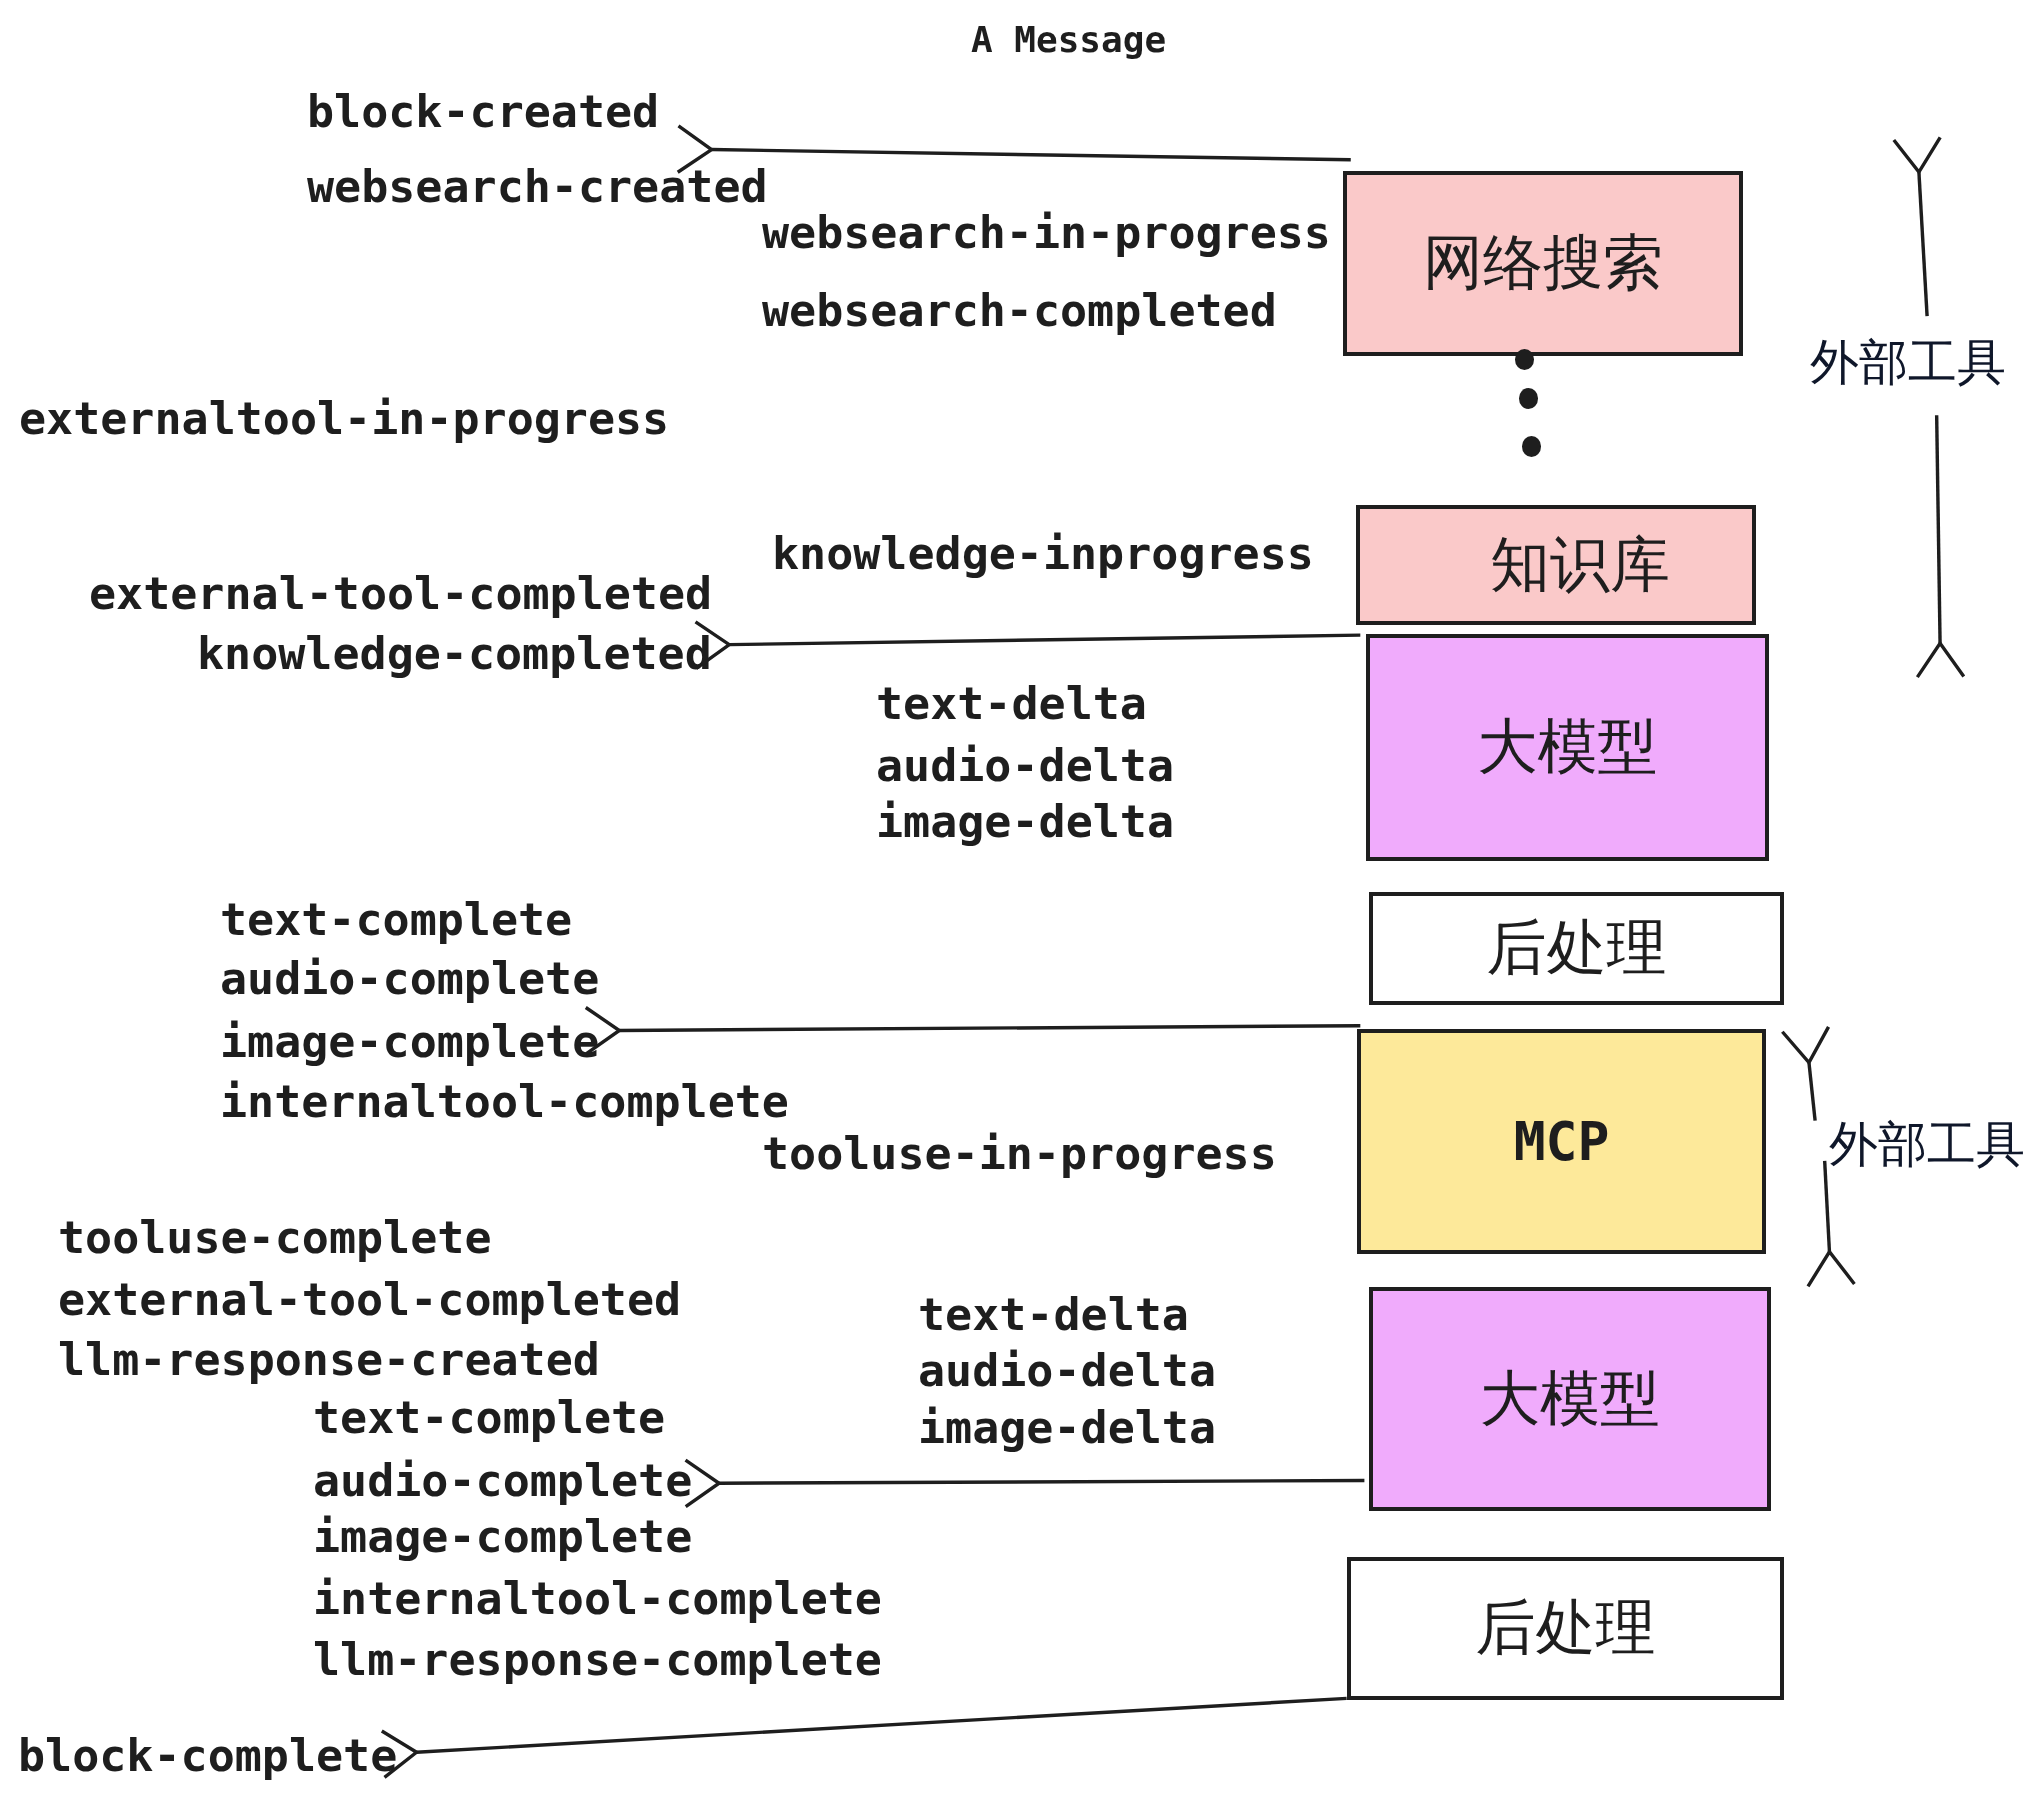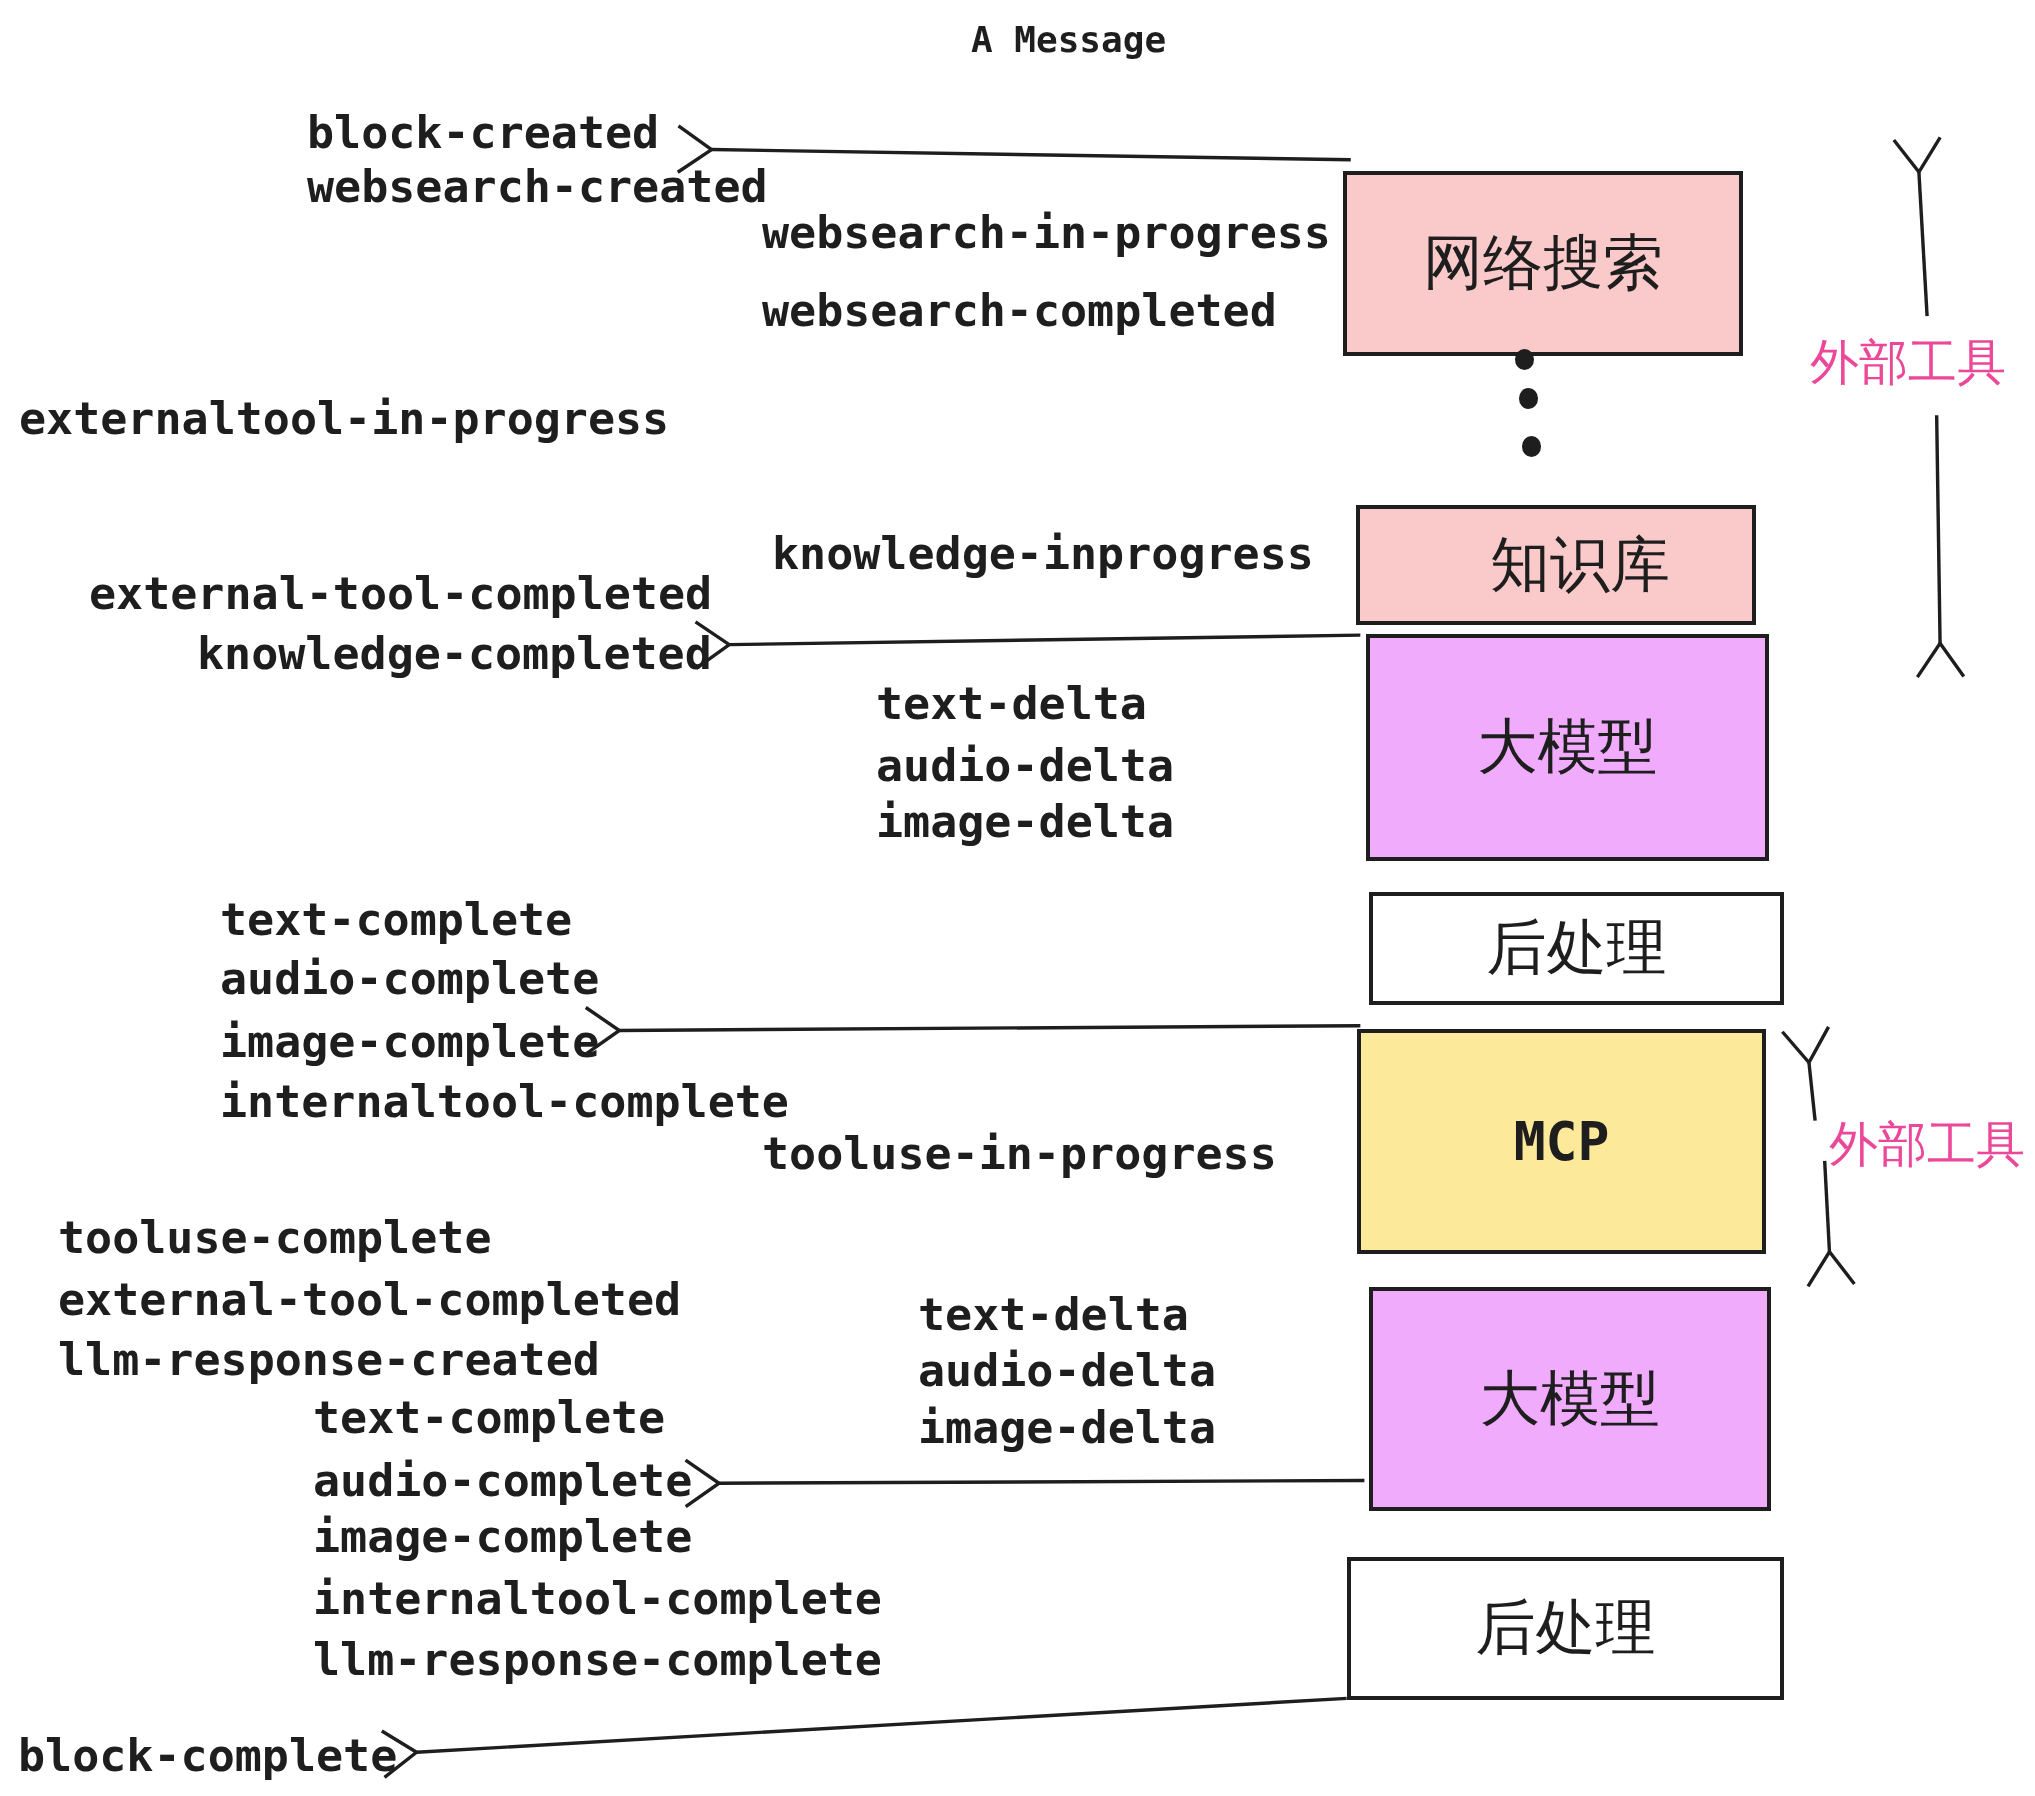--- a/index.html
+++ b/index.html
@@ -52,21 +52,21 @@
   .fill-green  { background: #f0abfc; }
   .fill-yellow { background: #fde99a; }
   .fill-white  { background: #ffffff; }
   .side-label {
     position: absolute;
     font-family: "Liberation Sans", "DejaVu Sans", sans-serif;
     font-size: 49px;
     font-weight: 500;
     line-height: 55px;
     white-space: pre;
-    color: #ec4899;
+    color: #0f172a;
   }
   .dot {
     position: absolute;
     width: 19px;
     height: 20.5px;
     border-radius: 50%;
     background: #1e1e1e;
   }
   svg.arrows {
     position: absolute;
@@ -76,21 +76,21 @@
     pointer-events: none;
   }
 </style>
 </head>
 <body>
 
 <div class="canvas">
 
   <div class="title" style="left:971px; top:13.7px;">A Message</div>
 
-  <div class="ev" style="left:307px;  top:107px;">block-created</div>
+  <div class="ev" style="left:307px;  top:86px;">block-created</div>
   <div class="ev" style="left:307px;  top:161px;">websearch-created</div>
   <div class="ev" style="left:762px; top:207px;">websearch-in-progress</div>
   <div class="ev" style="left:762px; top:285px;">websearch-completed</div>
   <div class="ev" style="left:19px;   top:393px;">externaltool-in-progress</div>
   <div class="ev" style="left:772px; top:528px;">knowledge-inprogress</div>
   <div class="ev" style="left:89px;  top:568px;">external-tool-completed</div>
   <div class="ev" style="left:197px;  top:628px;">knowledge-completed</div>
   <div class="ev" style="left:876px; top:678px;">text-delta</div>
   <div class="ev" style="left:876px; top:740px;">audio-delta</div>
   <div class="ev" style="left:876px; top:796px;">image-delta</div>

